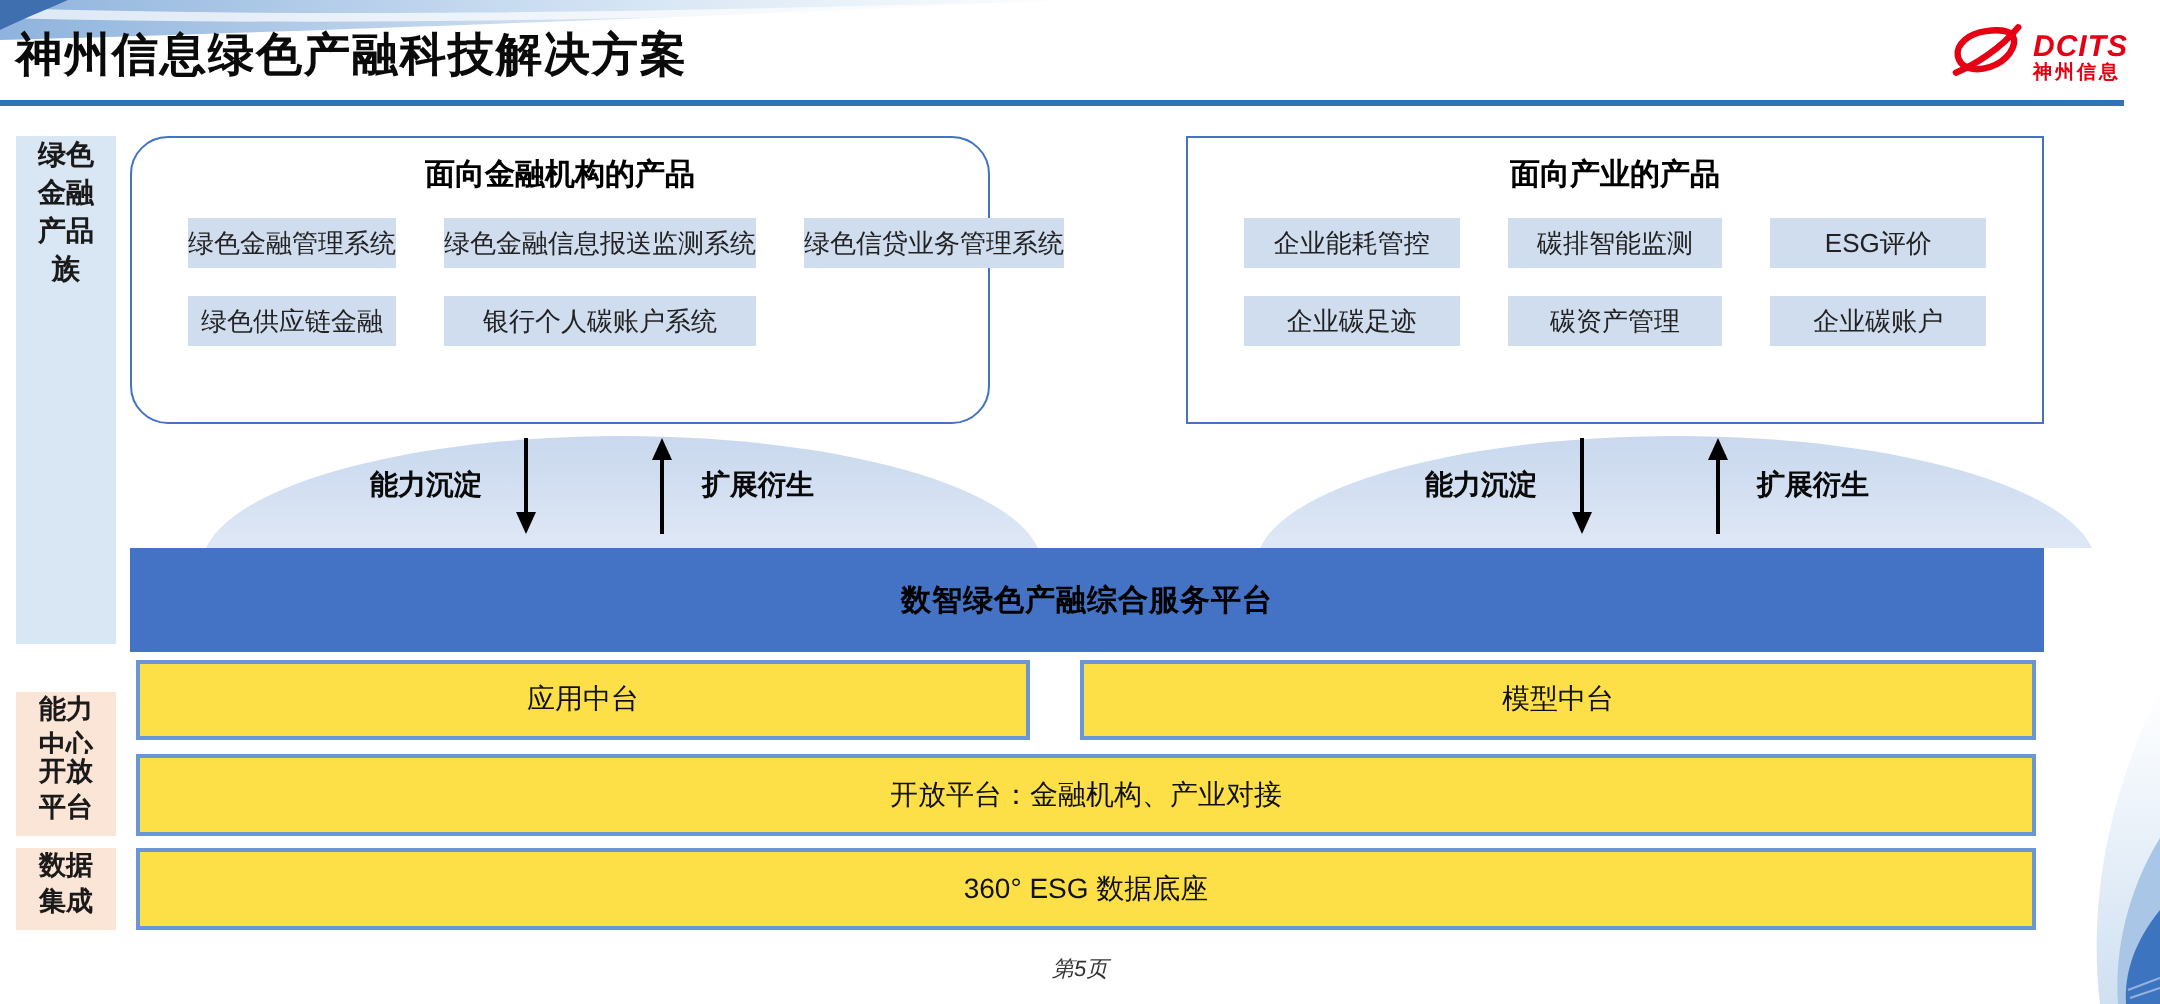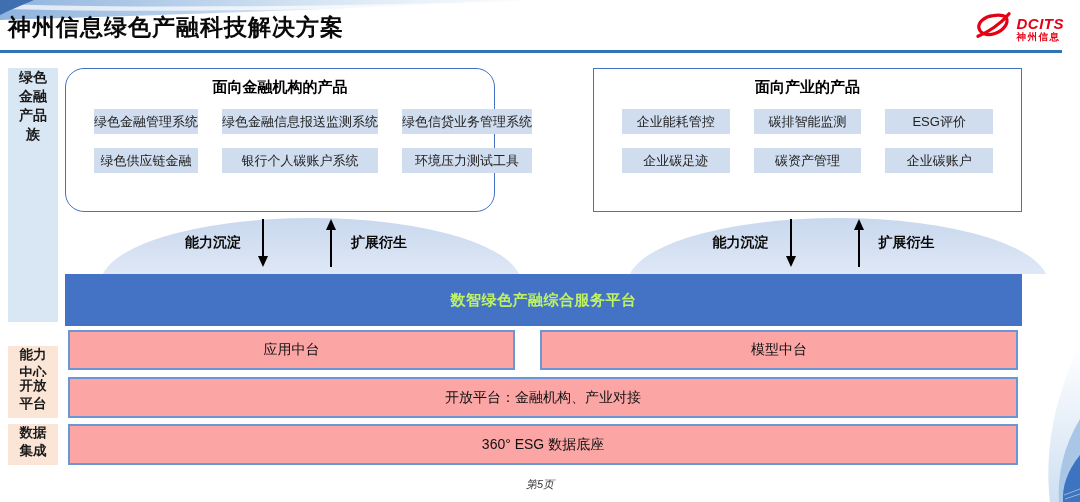--- a/index.html
+++ b/index.html
@@ -51,25 +51,25 @@
   .flow-left { left:65px; width:430px; } .flow-right { left:593px; width:429px; }
   .flow-label { font-size:14px; font-weight:bold; color:#0a0a0a; white-space:nowrap; }
   .arrow-svg { width:12px; height:48px; }
   .arr-down { margin:0 0 0 16px; }
   .arr-up { margin:0 0 0 56px; }
   .lbl-derive { margin-left:14px; }
   
   .platform-bar {
     position:absolute; left:65px; top:274px; width:957px; height:52px; background:#4472c4;
     display:flex; align-items:center; justify-content:center;
-    color:#bef264; font-weight:bold; font-size:15px; letter-spacing:0.5px;
+    color:#000000; font-weight:bold; font-size:15px; letter-spacing:0.5px;
   }
   
   .row-box {
-    position:absolute; background:#fca5a5; border:2px solid #6b96d6;
+    position:absolute; background:#fde047; border:2px solid #6b96d6;
     display:flex; align-items:center; justify-content:center; font-size:14px; color:#111;
   }
   .box-app   { left:68px;  top:330px; width:447px; height:40px; }
   .box-model { left:540px; top:330px; width:478px; height:40px; }
   .box-open  { left:68px;  top:377px; width:950px; height:41px; }
   .box-data  { left:68px;  top:424px; width:950px; height:41px; }
   
   .page-number {
     position:absolute; left:0; top:477px; width:1080px; text-align:center;
     font-size:11px; font-style:italic; color:#333;
@@ -124,21 +124,20 @@
   </div>
 
   <div class="pbox pbox-left">
     <div class="pbox-title">面向金融机构的产品</div>
     <div class="chip-grid">
       <div class="chip">绿色金融管理系统</div>
       <div class="chip">绿色金融信息报送监测系统</div>
       <div class="chip">绿色信贷业务管理系统</div>
       <div class="chip">绿色供应链金融</div>
       <div class="chip">银行个人碳账户系统</div>
-      <div class="chip">环境压力测试工具</div>
     </div>
   </div>
 
   <div class="pbox pbox-right">
     <div class="pbox-title">面向产业的产品</div>
     <div class="chip-grid">
       <div class="chip">企业能耗管控</div>
       <div class="chip">碳排智能监测</div>
       <div class="chip">ESG评价</div>
       <div class="chip">企业碳足迹</div>

